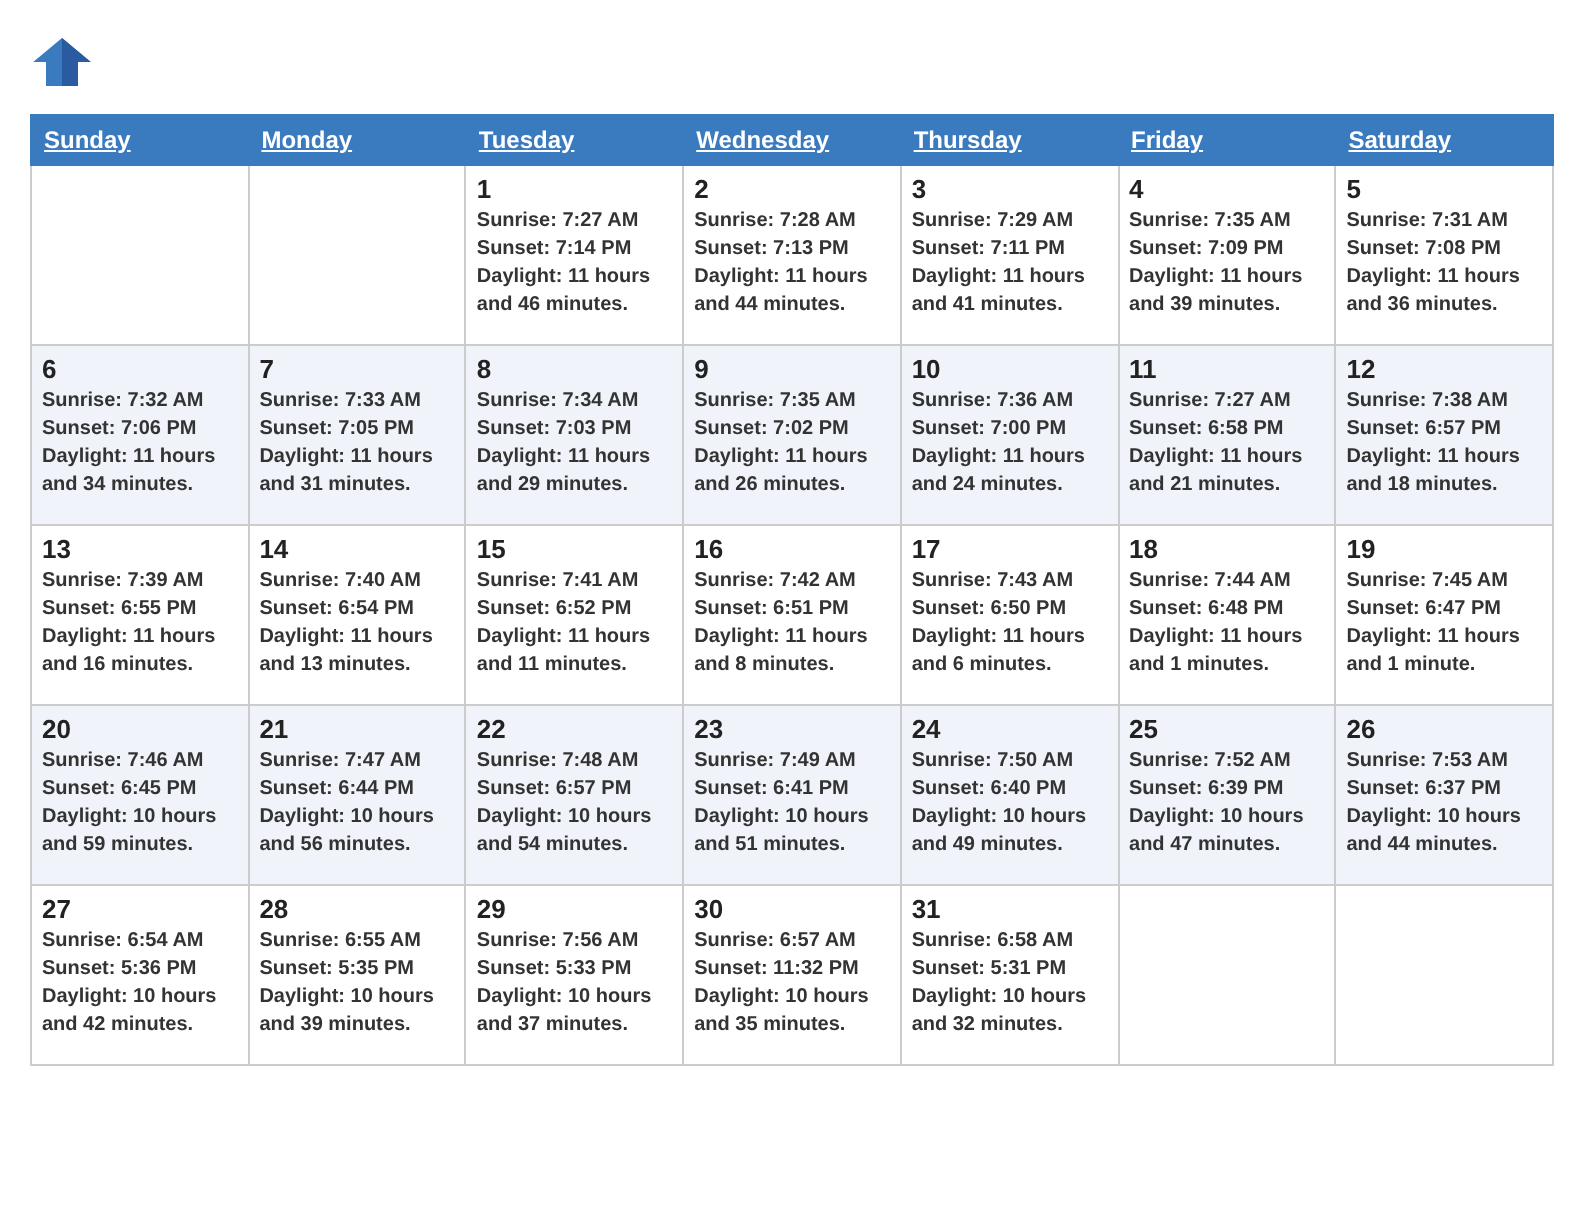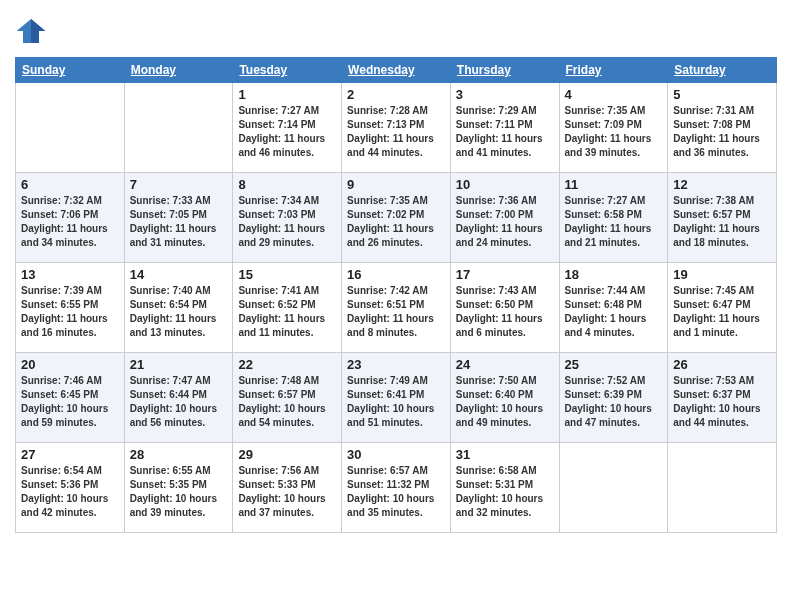--- a/index.html
+++ b/index.html
@@ -271,21 +271,21 @@
               <div>Sunrise: 7:43 AM</div>
               <div>Sunset: 6:50 PM</div>
               <div>Daylight: 11 hours and 6 minutes.</div>
             </div>
           </td>
           <td>
             <div class="cell-day">18</div>
             <div class="cell-info">
               <div>Sunrise: 7:44 AM</div>
               <div>Sunset: 6:48 PM</div>
-              <div>Daylight: 1 hours and 4 minutes.</div>
+              <div>Daylight: 11 hours and 1 minutes.</div>
             </div>
           </td>
           <td>
             <div class="cell-day">19</div>
             <div class="cell-info">
               <div>Sunrise: 7:45 AM</div>
               <div>Sunset: 6:47 PM</div>
               <div>Daylight: 11 hours and 1 minute.</div>
             </div>
           </td>

